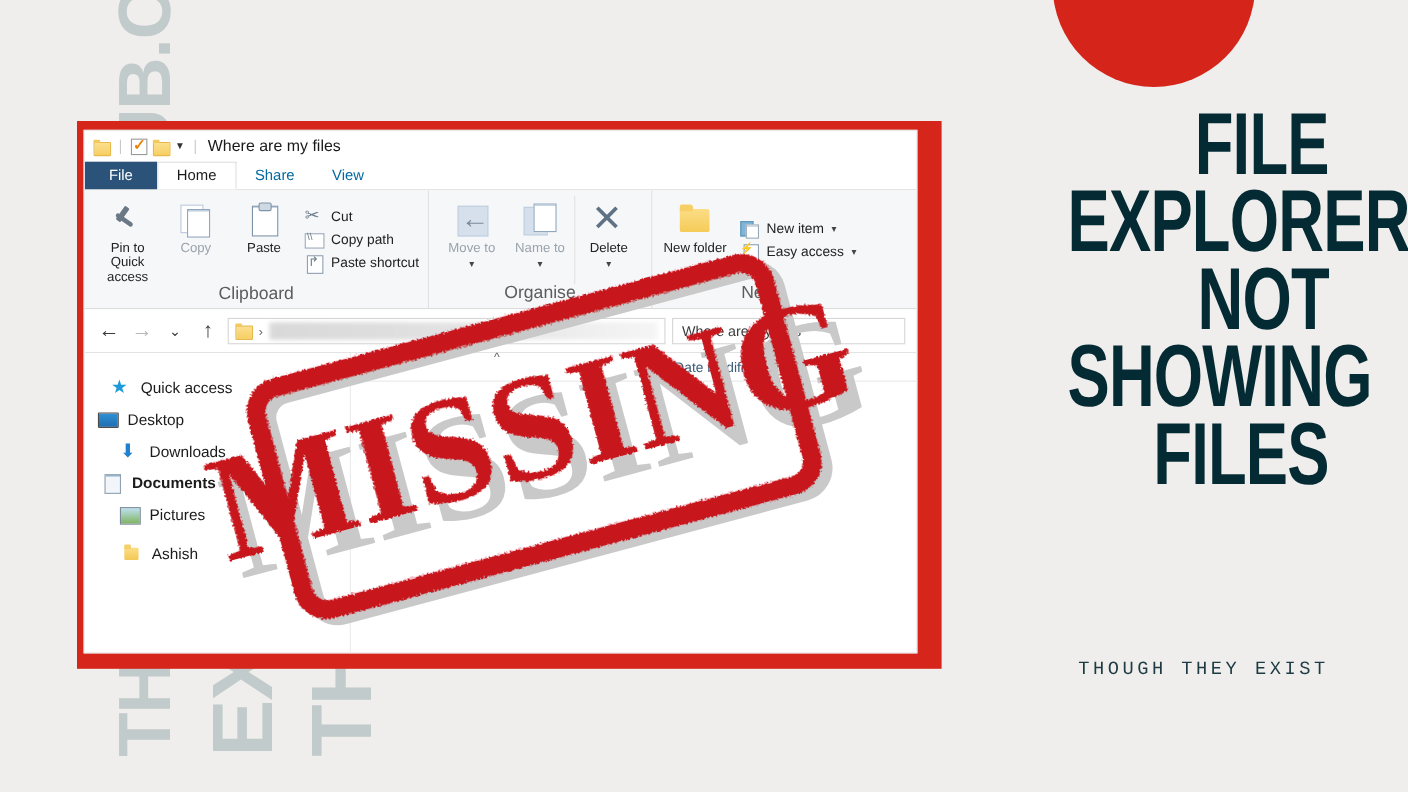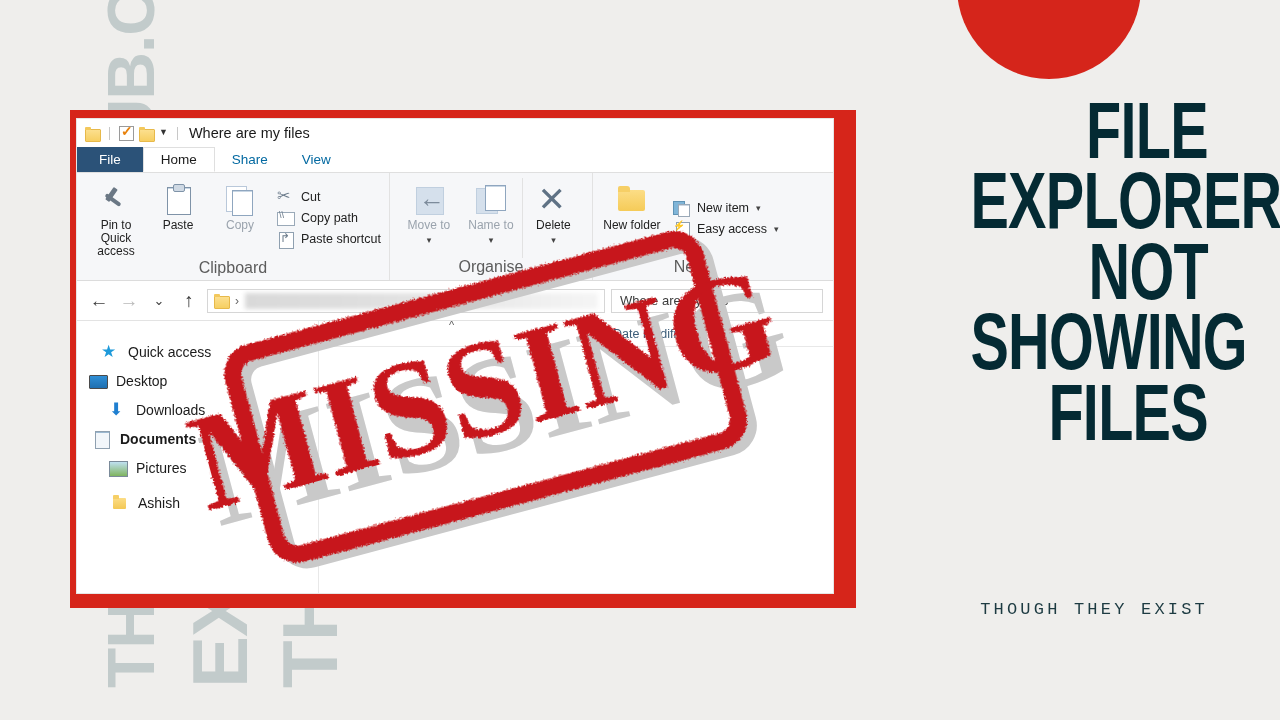--- a/index.html
+++ b/index.html
@@ -411,27 +411,27 @@
     </div>
 
     <div id="ribbon">
 
       <div class="rgroup">
         <div class="gbody">
           <div class="bigbtn">
             <span class="ico pin"></span>
             <span class="lbl">Pin to Quick access</span>
           </div>
+          <div class="bigbtn dim">
+            <span class="ico docs"></span>
+            <span class="lbl">Copy</span>
+          </div>
           <div class="bigbtn">
             <span class="ico clip"></span>
             <span class="lbl">Paste</span>
-          </div>
-          <div class="bigbtn dim">
-            <span class="ico docs"></span>
-            <span class="lbl">Copy</span>
           </div>
           <div class="smallcol">
             <div class="smallbtn">
               <span class="sico cut-ico"></span>
               <span>Cut</span>
             </div>
             <div class="smallbtn">
               <span class="sico cpath-ico"></span>
               <span>Copy path</span>
             </div>

